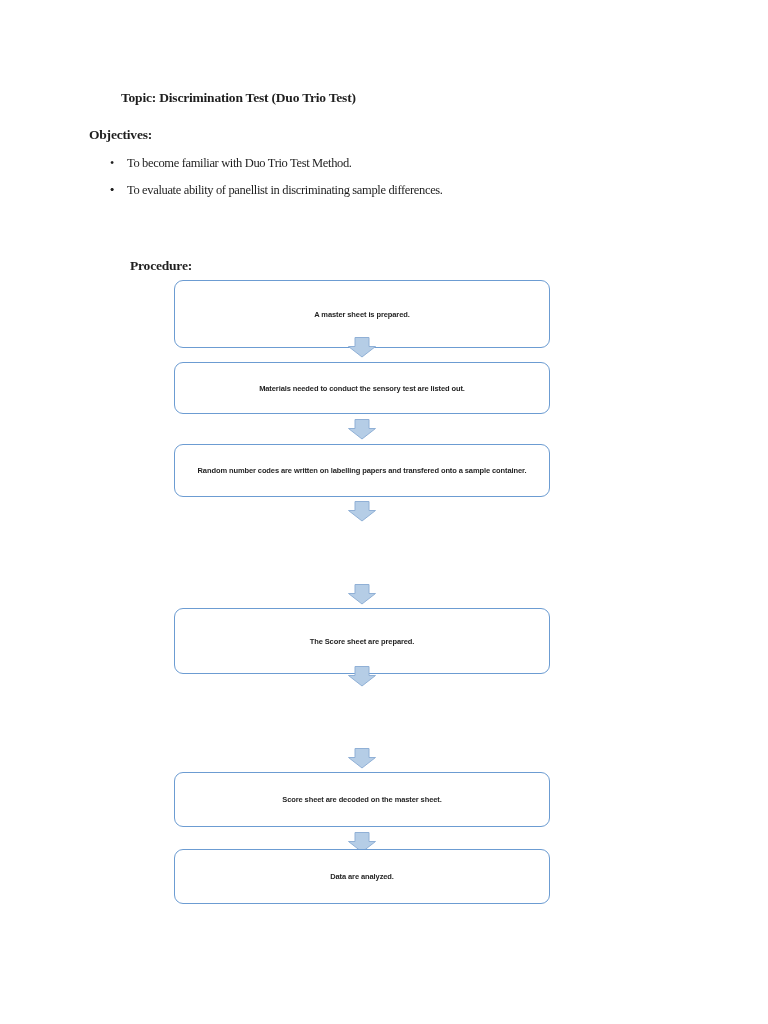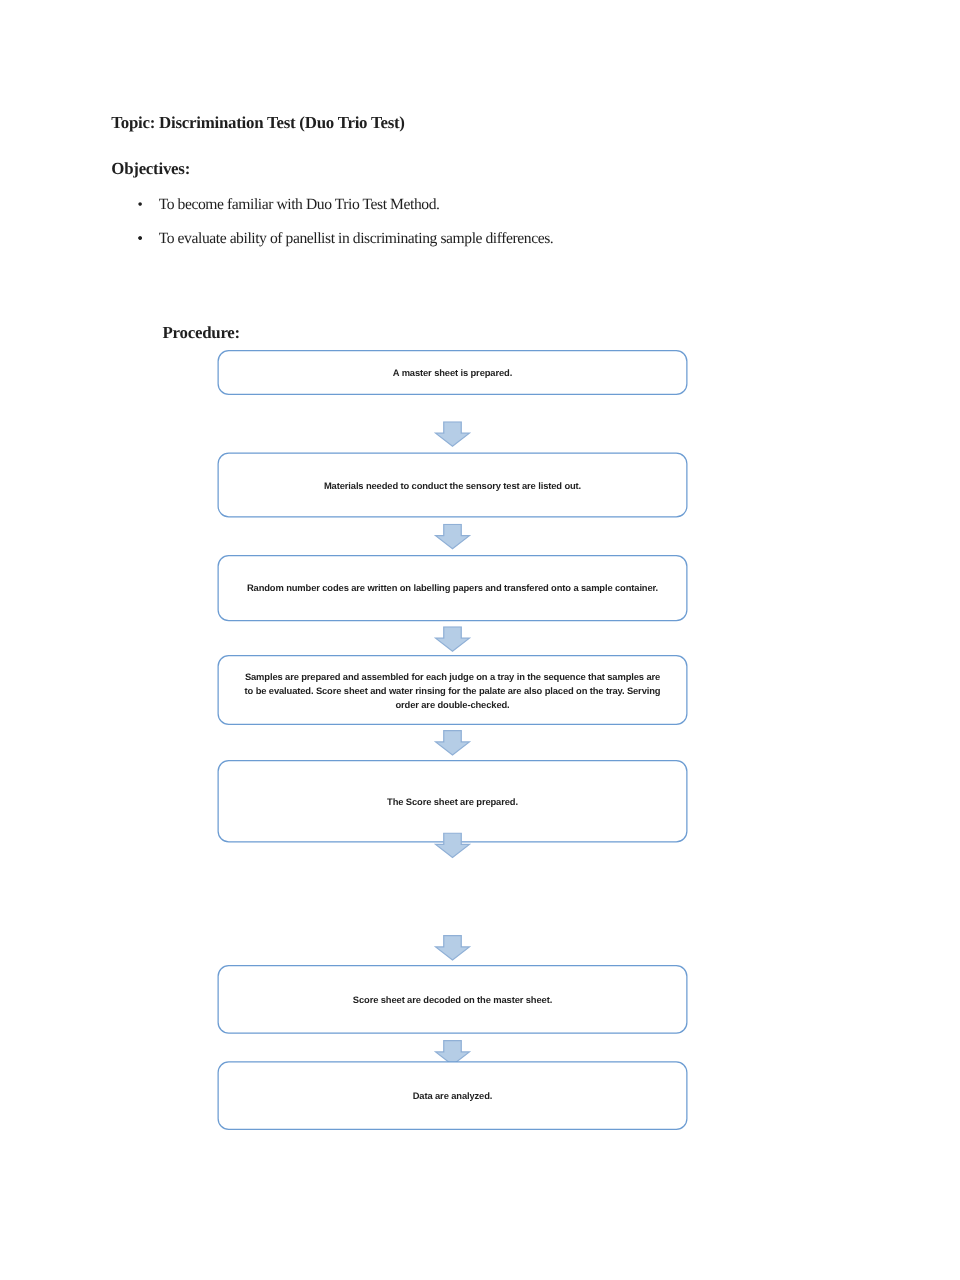--- a/index.html
+++ b/index.html
@@ -15,21 +15,21 @@
     overflow: hidden;
   }
   .heading {
     position: absolute;
     left: 89px;
     font-size: 13.5px;
     font-weight: bold;
     letter-spacing: -0.2px;
     white-space: nowrap;
   }
-  .topic       { top: 90px; }
+  .topic       { top: 90px; margin-left: 32px; }
   .objectives-h{ top: 127px; }
   .procedure-h { top: 258px; margin-left: 41px; }
 
   .objectives {
     position: absolute;
     left: 89px;
     top: 152px;
     width: 478px;
     list-style: none;
     font-size: 12.5px;
@@ -61,21 +61,21 @@
     justify-content: center;
     text-align: center;
     padding: 2px 20px;
     font-family: "Liberation Sans", sans-serif;
     font-weight: bold;
     font-size: 7.5px;
     letter-spacing: -0.1px;
     line-height: 11px;
     color: var(--text, #1f1f1f);
   }
-  .s1 { top: 280px; height: 36px; }
+  .s1 { top: 280px; height: 68px; }
   .s2 { top: 362px; height: 52px; }
   .s3 { top: 444px; height: 53px; }
   .s4 { top: 524px; height: 56px; }
   .s5 { top: 608px; height: 66px; }
   .s6 { top: 690px; height: 54px; }
   .s7 { top: 772px; height: 55px; }
   .s8 { top: 849px; height: 55px; }
 
   .arrow { position: absolute; left: 347px; width: 30px; height: 21px; }
   .a1 { top: 337px; } .a2 { top: 419px; } .a3 { top: 501px; }
@@ -123,23 +123,20 @@
       <polygon points="8,0.5 22,0.5 22,9.5 28.5,9.5 15,20 1.5,9.5 8,9.5" fill="#b5cde6" stroke="#90b0d6"></polygon>
     </svg>
 
     <div class="stepbox s3">
       <span>Random number codes are written on labelling papers and transfered onto a sample container.</span>
     </div>
     <svg class="arrow a3" viewBox="0 0 30 21">
       <polygon points="8,0.5 22,0.5 22,9.5 28.5,9.5 15,20 1.5,9.5 8,9.5" fill="#b5cde6" stroke="#90b0d6"></polygon>
     </svg>
 
-    <div class="stepbox s4">
-      <span>Samples are prepared and assembled for each judge on a tray in the sequence that samples are to be evaluated. Score sheet and water rinsing for the palate are also placed on the tray. Serving order are double-checked.</span>
-    </div>
     <svg class="arrow a4" viewBox="0 0 30 21">
       <polygon points="8,0.5 22,0.5 22,9.5 28.5,9.5 15,20 1.5,9.5 8,9.5" fill="#b5cde6" stroke="#90b0d6"></polygon>
     </svg>
 
     <div class="stepbox s5">
       <span>The Score sheet are prepared.</span>
     </div>
     <svg class="arrow a5" viewBox="0 0 30 21">
       <polygon points="8,0.5 22,0.5 22,9.5 28.5,9.5 15,20 1.5,9.5 8,9.5" fill="#b5cde6" stroke="#90b0d6"></polygon>
     </svg>

